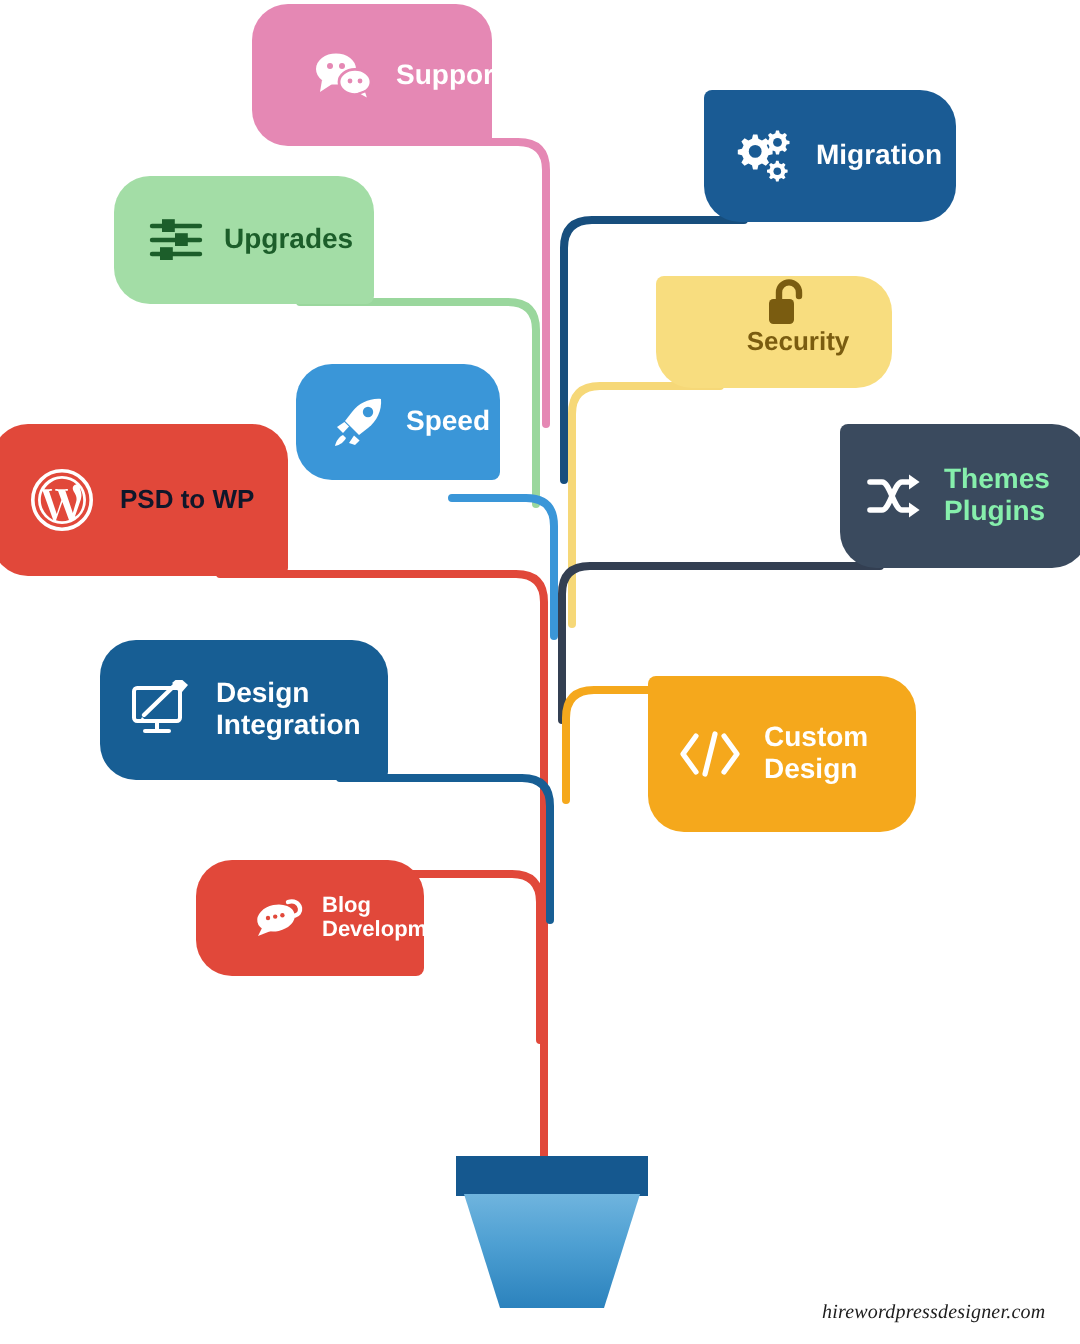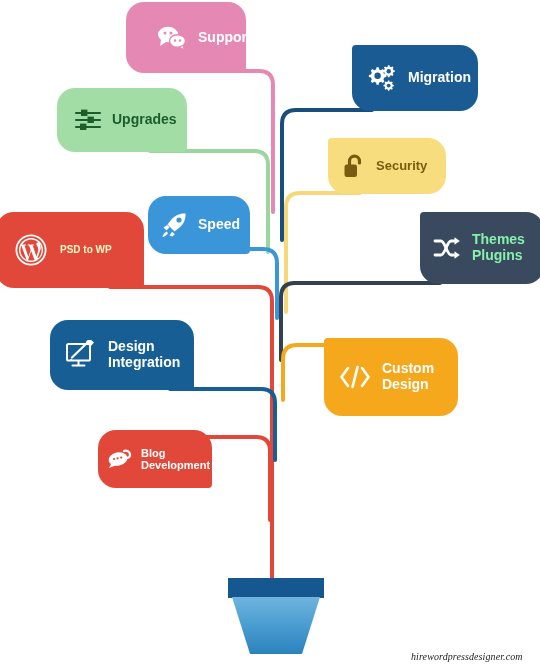--- a/index.html
+++ b/index.html
@@ -142,31 +142,31 @@
           <line x1="2" y1="19" x2="26" y2="19"></line>
         </g>
         <rect x="7" y="1.6" width="6.4" height="6.4" fill="#1c5e2a"></rect>
         <rect x="13.5" y="8.6" width="6.4" height="6.4" fill="#1c5e2a"></rect>
         <rect x="6" y="15.6" width="6.4" height="6.4" fill="#1c5e2a"></rect>
       </svg>
     </span>
     <span class="node-label" style="color:#1c5e2a; font-size:14px; margin-left:9px;">Upgrades</span>
   </div>
 
-  <div class="node tail-left" style="left:328px; top:138px; width:118px; height:56px; background:#f8dd7f; padding-left:14px;">
+  <div class="node tail-left" style="left:328px; top:138px; width:118px; height:56px; background:#f8dd7f; padding-left:14px;flex-direction:column;">
     <span class="node-icon" style="width:24px;height:26px;">
       <svg width="22" height="25" viewBox="0 0 22 25" xmlns="http://www.w3.org/2000/svg">
         <path d="M6.5 11 L6.5 7.2 A5 5 0 0 1 16.5 7.2 L16.5 9" fill="none" stroke="#7a5c10" stroke-width="3.2" stroke-linecap="round"></path>
         <rect x="1.5" y="10.5" width="12.5" height="12.5" rx="2.2" fill="#7a5c10"></rect>
       </svg>
     </span>
     <span class="node-label" style="color:#7a5c10; font-size:13px; margin-left:10px;">Security</span>
   </div>
 
-  <div class="node tail-right" style="left:148px; top:196px; width:102px; height:58px; background:#3a96d8; padding-left:12px;">
+  <div class="node tail-right" style="left:148px; top:182px; width:102px; height:58px; background:#3a96d8; padding-left:12px;justify-content:center;">
     <span class="node-icon" style="width:28px;height:28px;">
       <svg width="26" height="26" viewBox="0 0 26 26" xmlns="http://www.w3.org/2000/svg">
         <g fill="#ffffff">
           <path d="M24.5 1.5 C19 1 13.5 3.5 10 8 L6.5 12.5 L13.5 19.5 L18 16 C22.5 12.5 25 7 24.5 1.5 Z"></path>
           <circle cx="18" cy="8" r="2.6" fill="#3a96d8"></circle>
           <path d="M6.2 13 L2.5 15.5 L5.5 18.5 L8.5 15.3 Z"></path>
           <path d="M11 19.8 L8.5 23.5 L11.5 24.5 L13.8 22.3 Z"></path>
           <path d="M5.5 19.5 C3.5 20.5 2 22.5 1.5 25 C4 24.5 6 23 7 21 Z"></path>
         </g>
       </svg>
@@ -178,21 +178,21 @@
     <span class="node-icon" style="width:34px;height:34px;">
       <svg width="32" height="32" viewBox="0 0 32 32" xmlns="http://www.w3.org/2000/svg">
         <circle cx="16" cy="16" r="14.6" fill="none" stroke="#ffffff" stroke-width="1.8"></circle>
         <circle cx="16" cy="16" r="12" fill="#ffffff"></circle>
         <path d="M5.4 16 c0-1.6 0.34-3.1 0.95-4.45 l5.25 14.4 C8.1 24.1 5.4 20.4 5.4 16 Z
                  M16 26.6 c-1.04 0-2.04-0.15-2.99-0.43 l3.17-9.23 3.25 8.9 c0.02 0.05 0.05 0.1 0.08 0.14 -1.1 0.4 -2.28 0.62 -3.51 0.62 Z
                  M17.46 11.5 c0.64-0.03 1.21-0.1 1.21-0.1 0.57-0.07 0.5-0.9-0.07-0.87 0 0-1.71 0.13-2.82 0.13 -1.04 0-2.79-0.13-2.79-0.13 -0.57-0.03-0.64 0.84-0.07 0.87 0 0 0.54 0.07 1.11 0.1 l1.65 4.52 -2.32 6.95 -3.86-11.47 c0.64-0.03 1.21-0.1 1.21-0.1 0.57-0.07 0.5-0.9-0.07-0.87 0 0-1.71 0.13-2.82 0.13 -0.2 0-0.43-0.005-0.68-0.013 C8.96 7.85 12.23 5.4 16 5.4 c2.81 0 5.37 1.07 7.29 2.83 -0.05-0.003-0.09-0.01-0.14-0.01 -1.04 0-1.78 0.91-1.78 1.88 0 0.87 0.5 1.61 1.04 2.48 0.4 0.71 0.87 1.61 0.87 2.92 0 0.91-0.35 1.96-0.81 3.43 l-1.06 3.55 -3.85-11.48 Z
                  M16 26.6 M24.9 10.2 c0.52 0.95 0.82 2.15 0.82 3.45 0 0.87-0.16 1.86-0.65 3.09 l-2.64 7.63 C25.1 23.1 26.6 19.73 26.6 16 c0-2.1-0.54-4.08-1.48-5.8 -0.07 0-0.15 0-0.22 0 Z" fill="#e1483a"></path>
       </svg>
     </span>
-    <span class="node-label" style="color:#fef9c3; font-size:10px; margin-left:12px;">PSD to WP</span>
+    <span class="node-label" style="color:#0f172a; font-size:13px; margin-left:12px;">PSD to WP</span>
   </div>
 
   <div class="node tail-left" style="left:420px; top:212px; width:124px; height:72px; background:#3a4a5e; padding-left:12px;">
     <span class="node-icon" style="width:30px;height:28px;">
       <svg width="28" height="26" viewBox="0 0 28 26" xmlns="http://www.w3.org/2000/svg">
         <g stroke="#ffffff" stroke-width="2.8" fill="none" stroke-linecap="round">
           <path d="M2 6 L8 6 C12 6 14 20 18 20 L23 20"></path>
           <path d="M2 20 L8 20 C12 20 14 6 18 6 L23 6"></path>
         </g>
         <path d="M21.5 2.2 L26.8 6 L21.5 9.8 Z" fill="#ffffff"></path>
@@ -225,21 +225,21 @@
           <path d="M9 4 L2.5 13 L9 22"></path>
           <path d="M23 4 L29.5 13 L23 22"></path>
           <path d="M18.5 3 L13.5 23"></path>
         </g>
       </svg>
     </span>
     <span class="node-label" style="color:#ffffff; font-size:14px; margin-left:10px;">Custom
 Design</span>
   </div>
 
-  <div class="node tail-right" style="left:98px; top:430px; width:114px; height:58px; background:#e1483a; padding-left:8px;">
+  <div class="node tail-right" style="left:98px; top:430px; width:114px; height:58px; background:#e1483a; padding-left:28px;">
     <span class="node-icon" style="width:26px;height:24px;">
       <svg width="25" height="22" viewBox="0 0 25 22" xmlns="http://www.w3.org/2000/svg">
         <ellipse cx="11" cy="11" rx="9.5" ry="6.6" fill="#ffffff" transform="rotate(-12 11 11)"></ellipse>
         <path d="M4.5 15 L2 20 L9 17.2 Z" fill="#ffffff"></path>
         <circle cx="7" cy="11" r="1.1" fill="#e1483a"></circle>
         <circle cx="10.6" cy="10.3" r="1.1" fill="#e1483a"></circle>
         <circle cx="14.2" cy="9.6" r="1.1" fill="#e1483a"></circle>
         <path d="M17 3 C20 2 22.5 3.5 23 6 C23.3 8 22 9.5 20.5 9.8" fill="none" stroke="#ffffff" stroke-width="2.2" stroke-linecap="round"></path>
       </svg>
     </span>

